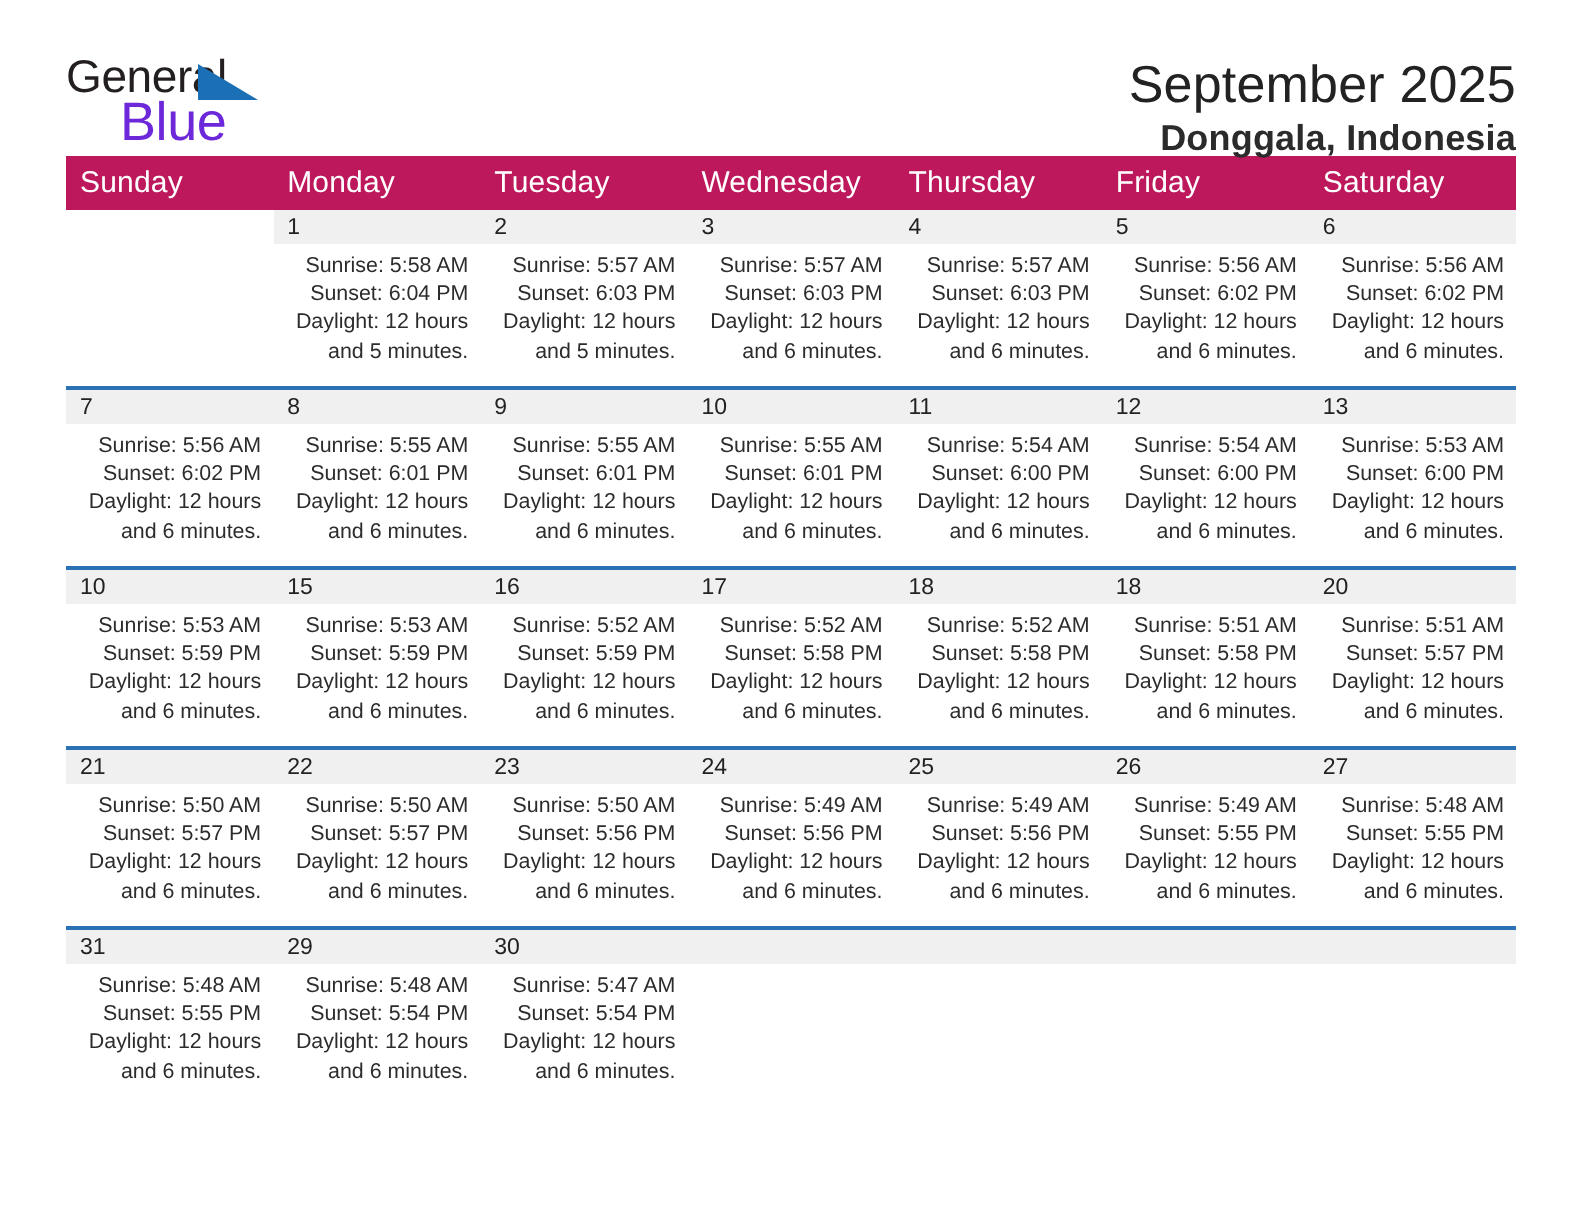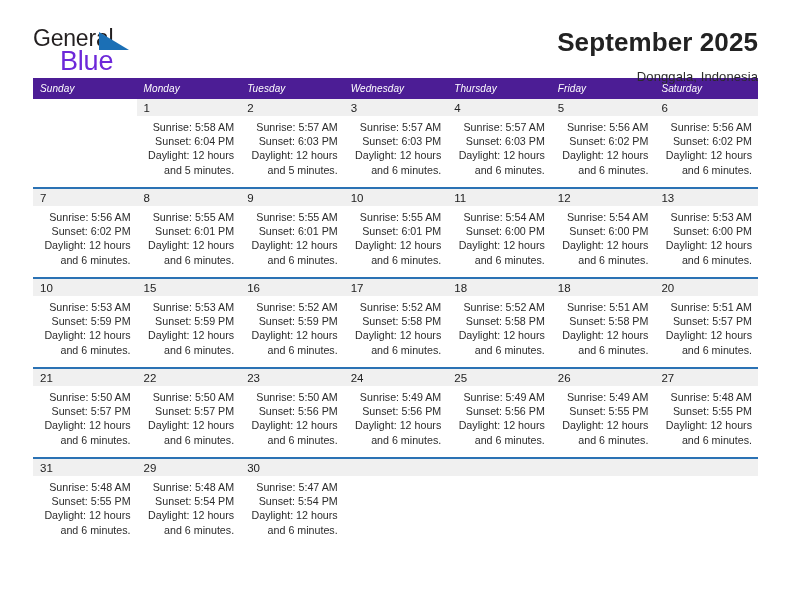--- a/index.html
+++ b/index.html
@@ -61,50 +61,50 @@
     top: 5px;
     width: 32px;
     height: 22px;
   }
   .titleblock {
     text-align: right;
     padding-top: 1px;
   }
   .cal-title {
     font-size: 26px;
-    font-weight: bold;
+    font-weight: normal;
     color: #222222;
     line-height: 1.12;
     margin: 0;
     letter-spacing: 0.1px;
   }
   .cal-sub {
-    font-size: 13px;
+    font-size: 18px;
     color: #2b2b2b;
-    margin-top: 12px;
+    margin-top: 2px;
     letter-spacing: 0.1px;
+    font-weight: bold;
   }
 
   
   .calendar {
     margin: 0 0 0 33px;
     width: 725px;
     border-collapse: collapse;
     table-layout: fixed;
   }
   .calendar th {
-    background: #4c1d95;
+    background: #be185d;
     color: #ffffff;
-    font-size: 10px;
+    font-size: 15px;
     font-weight: normal;
     text-align: left;
     padding: 5px 0 5px 7px;
     height: 21px;
     letter-spacing: 0.1px;
-    font-style: italic;
   }
   .week-row > td {
     vertical-align: top;
     padding: 0;
     border-top: 2px solid #2b72b4;
     width: 103.57px;
   }
   .week-row.first > td {
     border-top: none;
   }

